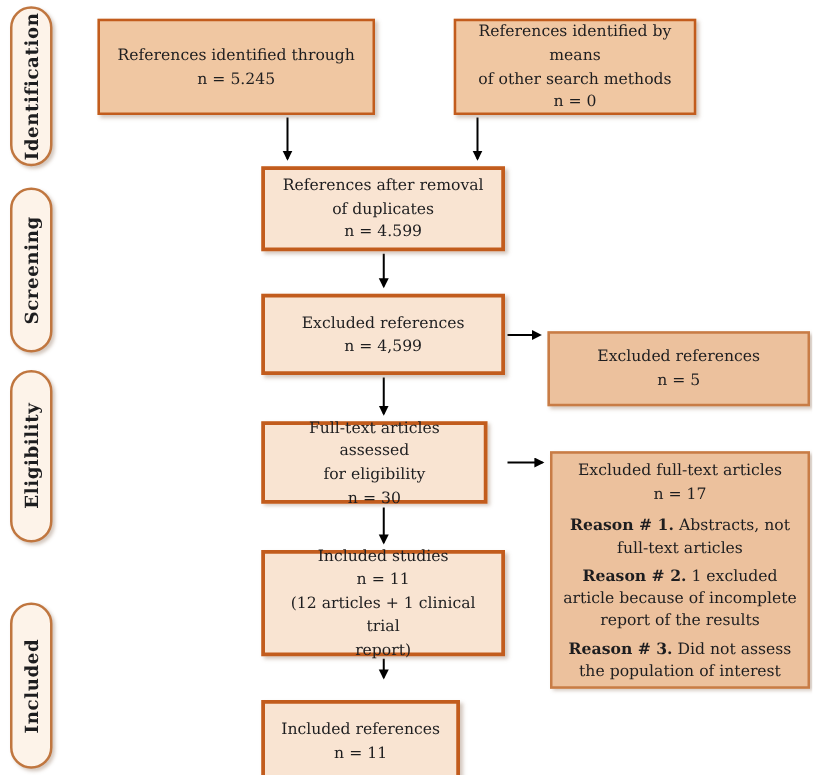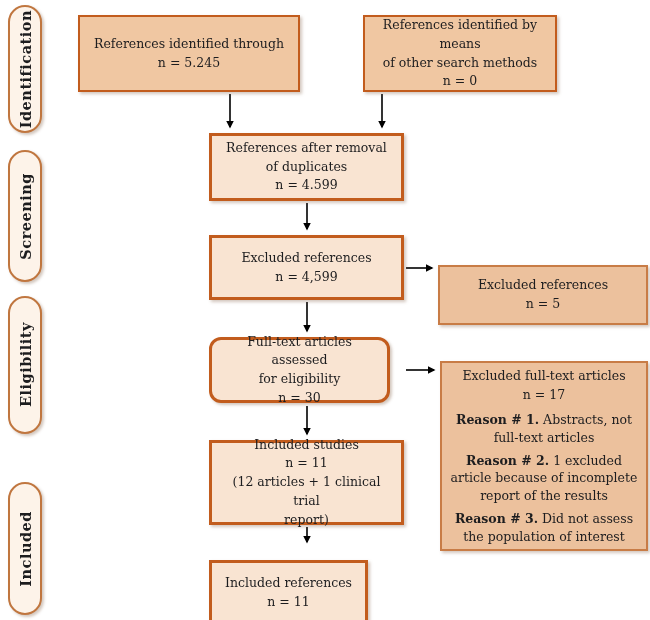--- a/index.html
+++ b/index.html
@@ -101,21 +101,21 @@
   <div class="box fill-light" style="left:209px;top:235px;width:195px;height:65px;">
     <div>Excluded references</div>
     <div>n = 4,599</div>
   </div>
 
   <div class="box fill-right" style="left:438px;top:238px;width:210px;height:60px;">
     <div>Excluded references</div>
     <div>n = 5</div>
   </div>
 
-  <div class="box fill-light" style="left:209px;top:337px;width:181px;height:66px;border-radius:12px;">
+  <div class="box fill-light" style="left:209px;top:337px;width:181px;height:66px;">
     <div>Full-text articles assessed</div>
     <div>for eligibility</div>
     <div>n = 30</div>
   </div>
 
   <div class="box fill-right reasons" style="left:440px;top:334px;width:208px;height:190px;">
     <div class="rtitle">Excluded full-text articles</div>
     <div class="rtitle">n = 17</div>
     <p><span class="rlabel">Reason # 1.</span><span> Abstracts, not full-text articles</span></p>
     <p><span class="rlabel">Reason # 2.</span><span> 1 excluded article because of incomplete report of the results</span></p>

